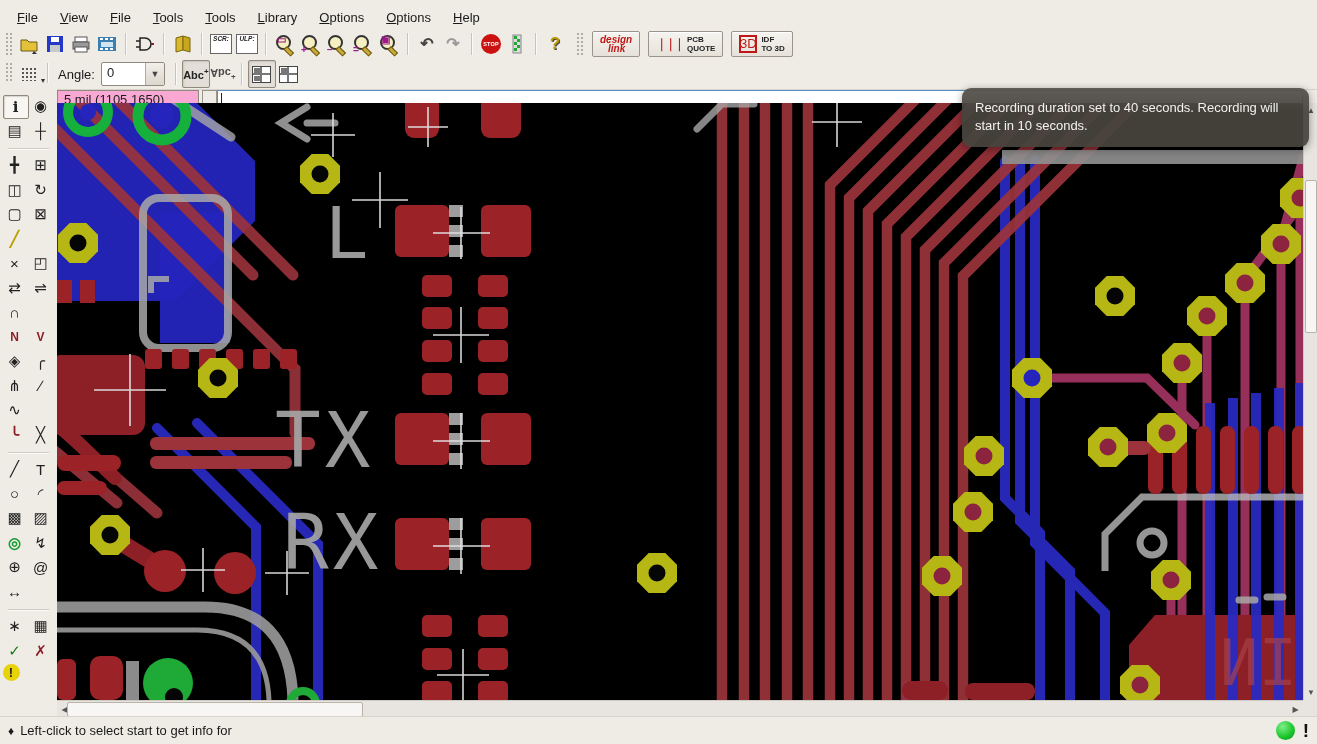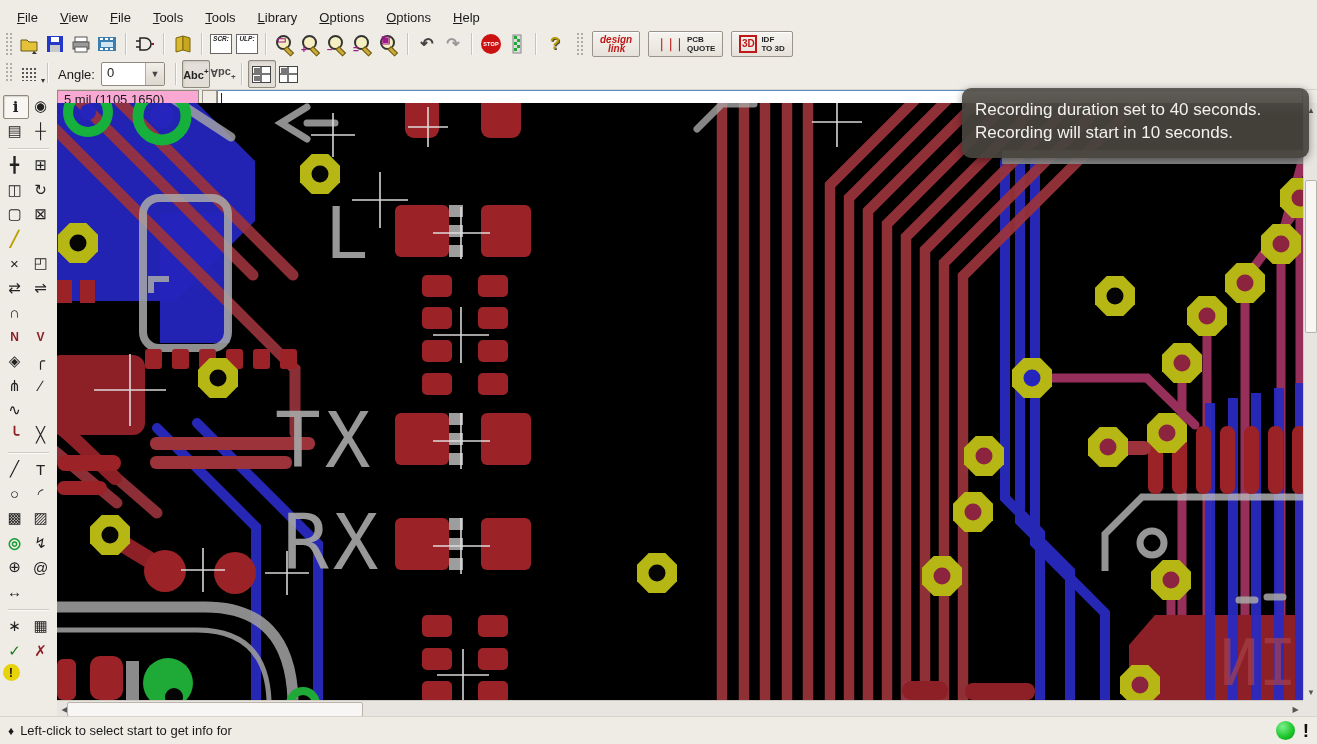--- a/index.html
+++ b/index.html
@@ -21,21 +21,21 @@
   .mag .lens{position:absolute;left:1px;top:1px;width:11px;height:11px;border:2px solid #333;border-radius:50%;background:#f5efc2;}
   .mag .handle{position:absolute;left:12px;top:12px;width:8px;height:3px;background:#caa93c;border:1px solid #6b5a10;transform:rotate(45deg);transform-origin:0 0;}
   .mag .mod{position:absolute;left:2px;top:0px;font-size:10px;font-weight:bold;color:#a0188c;line-height:11px;}
   .stop-icon{width:20px;height:20px;border-radius:50%;background:#cc1111;color:#fff;font-size:5.5px;font-weight:bold;display:flex;align-items:center;justify-content:center;letter-spacing:.2px;}
   .help-icon{font-size:17px;font-weight:bold;color:#b89a00;text-shadow:1px 1px 0 #444;}
   .arrow-glyph{font-size:16px;color:#444;font-weight:bold;}
   .textbtn{height:24px;border:1px solid #9a948a;border-radius:2px;background:linear-gradient(#f6f4f0,#e6e2da);display:flex;align-items:center;gap:4px;padding:0 7px;margin-right:8px;box-shadow:0 1px 0 #fff inset;}
   .textbtn .lbl{font-size:8px;font-weight:bold;line-height:9px;color:#222;}
   .textbtn .red{color:#c01818;font-style:italic;font-weight:bold;font-size:10px;line-height:9px;}
   .pcbq-icon{color:#c01818;font-size:13px;letter-spacing:-2px;}
-  .idf-icon{width:14px;height:14px;border:2px solid #c01818;color:#c01818;font-size:10px;display:flex;align-items:center;justify-content:center;font-weight:bold;}
+  .idf-icon{width:14px;height:14px;border:2px solid #c01818;color:#c01818;font-size:13px;display:flex;align-items:center;justify-content:center;font-weight:normal;}
   .gridicon{position:relative;width:16px;height:14px;background-image:radial-gradient(#555 1px,transparent 1.1px);background-size:4px 4px;}
   .gridicon .dd{position:absolute;right:-8px;bottom:-4px;font-size:8px;color:#333;}
   .angle-label{margin:0 6px 0 4px;}
   .combo{width:62px;height:22px;background:#fff;border:1px solid #90897d;border-radius:2px;display:flex;overflow:hidden;}
   .combo .val{flex:1;padding:2px 5px;}
   .combo .drop{width:18px;background:linear-gradient(#f2efe9,#dcd7ce);border-left:1px solid #b0aaa0;display:flex;align-items:center;justify-content:center;font-size:9px;color:#444;}
   .abc{font-size:11px;font-weight:bold;color:#222;}
   .abc sup{font-size:8px;}
   .pressed{border:1px solid #8f897e;background:#e3dfd8;box-shadow:inset 1px 1px 2px #c9c4bb;}
   .splitwin{width:17px;height:15px;border:1px solid #444;background:#fff;position:relative;}
@@ -73,21 +73,21 @@
   .corner{position:absolute;left:1303px;top:700px;width:14px;height:16px;background:#e8e5e0;}
   
   .statusbar{position:absolute;left:0;top:716px;width:1317px;height:28px;background:#efece6;border-top:1px solid #d8d3ca;display:flex;align-items:center;padding-left:8px;box-sizing:border-box;}
   .statusbar .bullet{margin-right:6px;font-size:12px;}
   .status-indicators{position:absolute;right:8px;display:flex;align-items:center;gap:8px;}
   .drc-ok{width:19px;height:19px;border-radius:50%;background:radial-gradient(circle at 35% 30%,#7df08a,#18c428 60%,#0e8a1a);}
   .err-ind{font-weight:bold;font-size:19px;color:#111;}
   
   .notification{position:absolute;left:962px;top:88px;width:347px;min-height:56px;background:rgba(70,68,61,.94);border-radius:9px;color:#fff;padding:11px 14px 13px 13px;box-sizing:border-box;box-shadow:0 2px 8px rgba(0,0,0,.4);background-image:linear-gradient(rgba(255,255,255,.08),rgba(255,255,255,0) 40%);}
   .notification .title{font-weight:bold;font-size:13.5px;margin-bottom:3px;}
-  .notification .body{font-size:17px;line-height:1.35;color:#f2f1ee;}
+  .notification .body{font-size:13px;line-height:1.35;color:#f2f1ee;}
 </style>
 </head>
 <body>
 
 <div class="window" data-name="eagle-board-editor-window">
 
   <div class="menubar" data-name="menubar">
       <span class="menu-item" data-name="menu-file">File</span>
       <span class="menu-item" data-name="menu-edit">View</span>
       <span class="menu-item" data-name="menu-draw">File</span>

